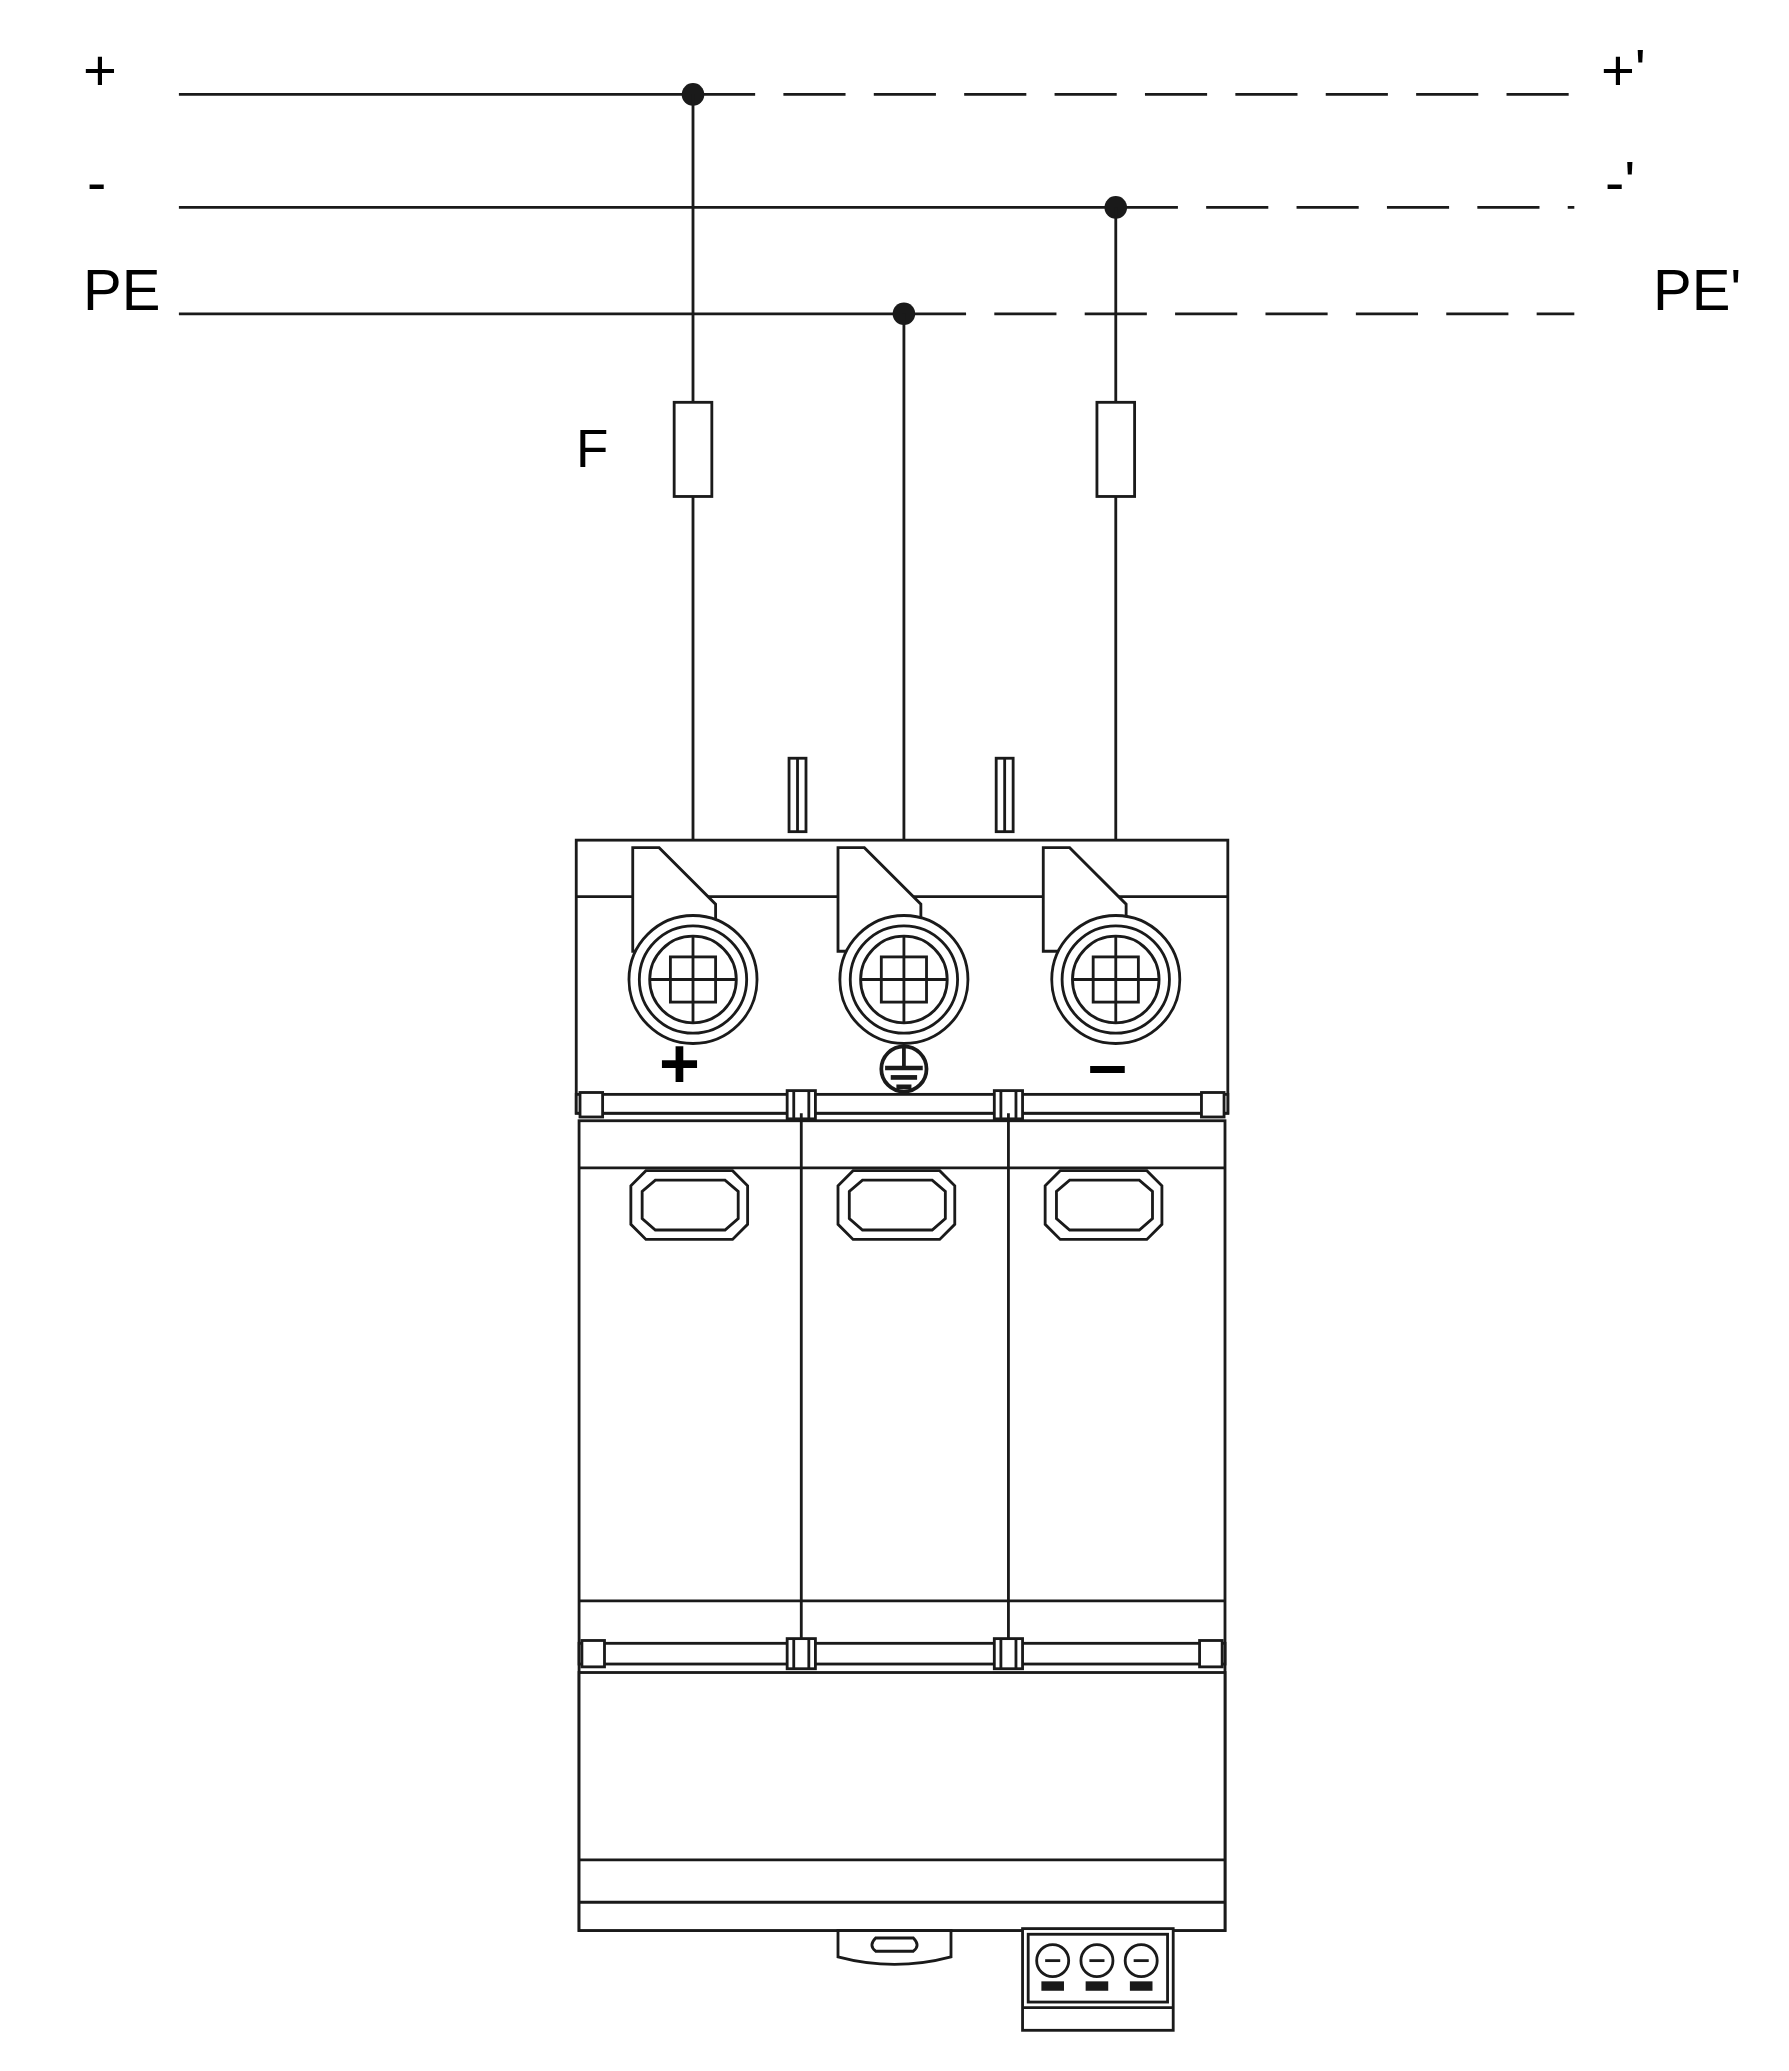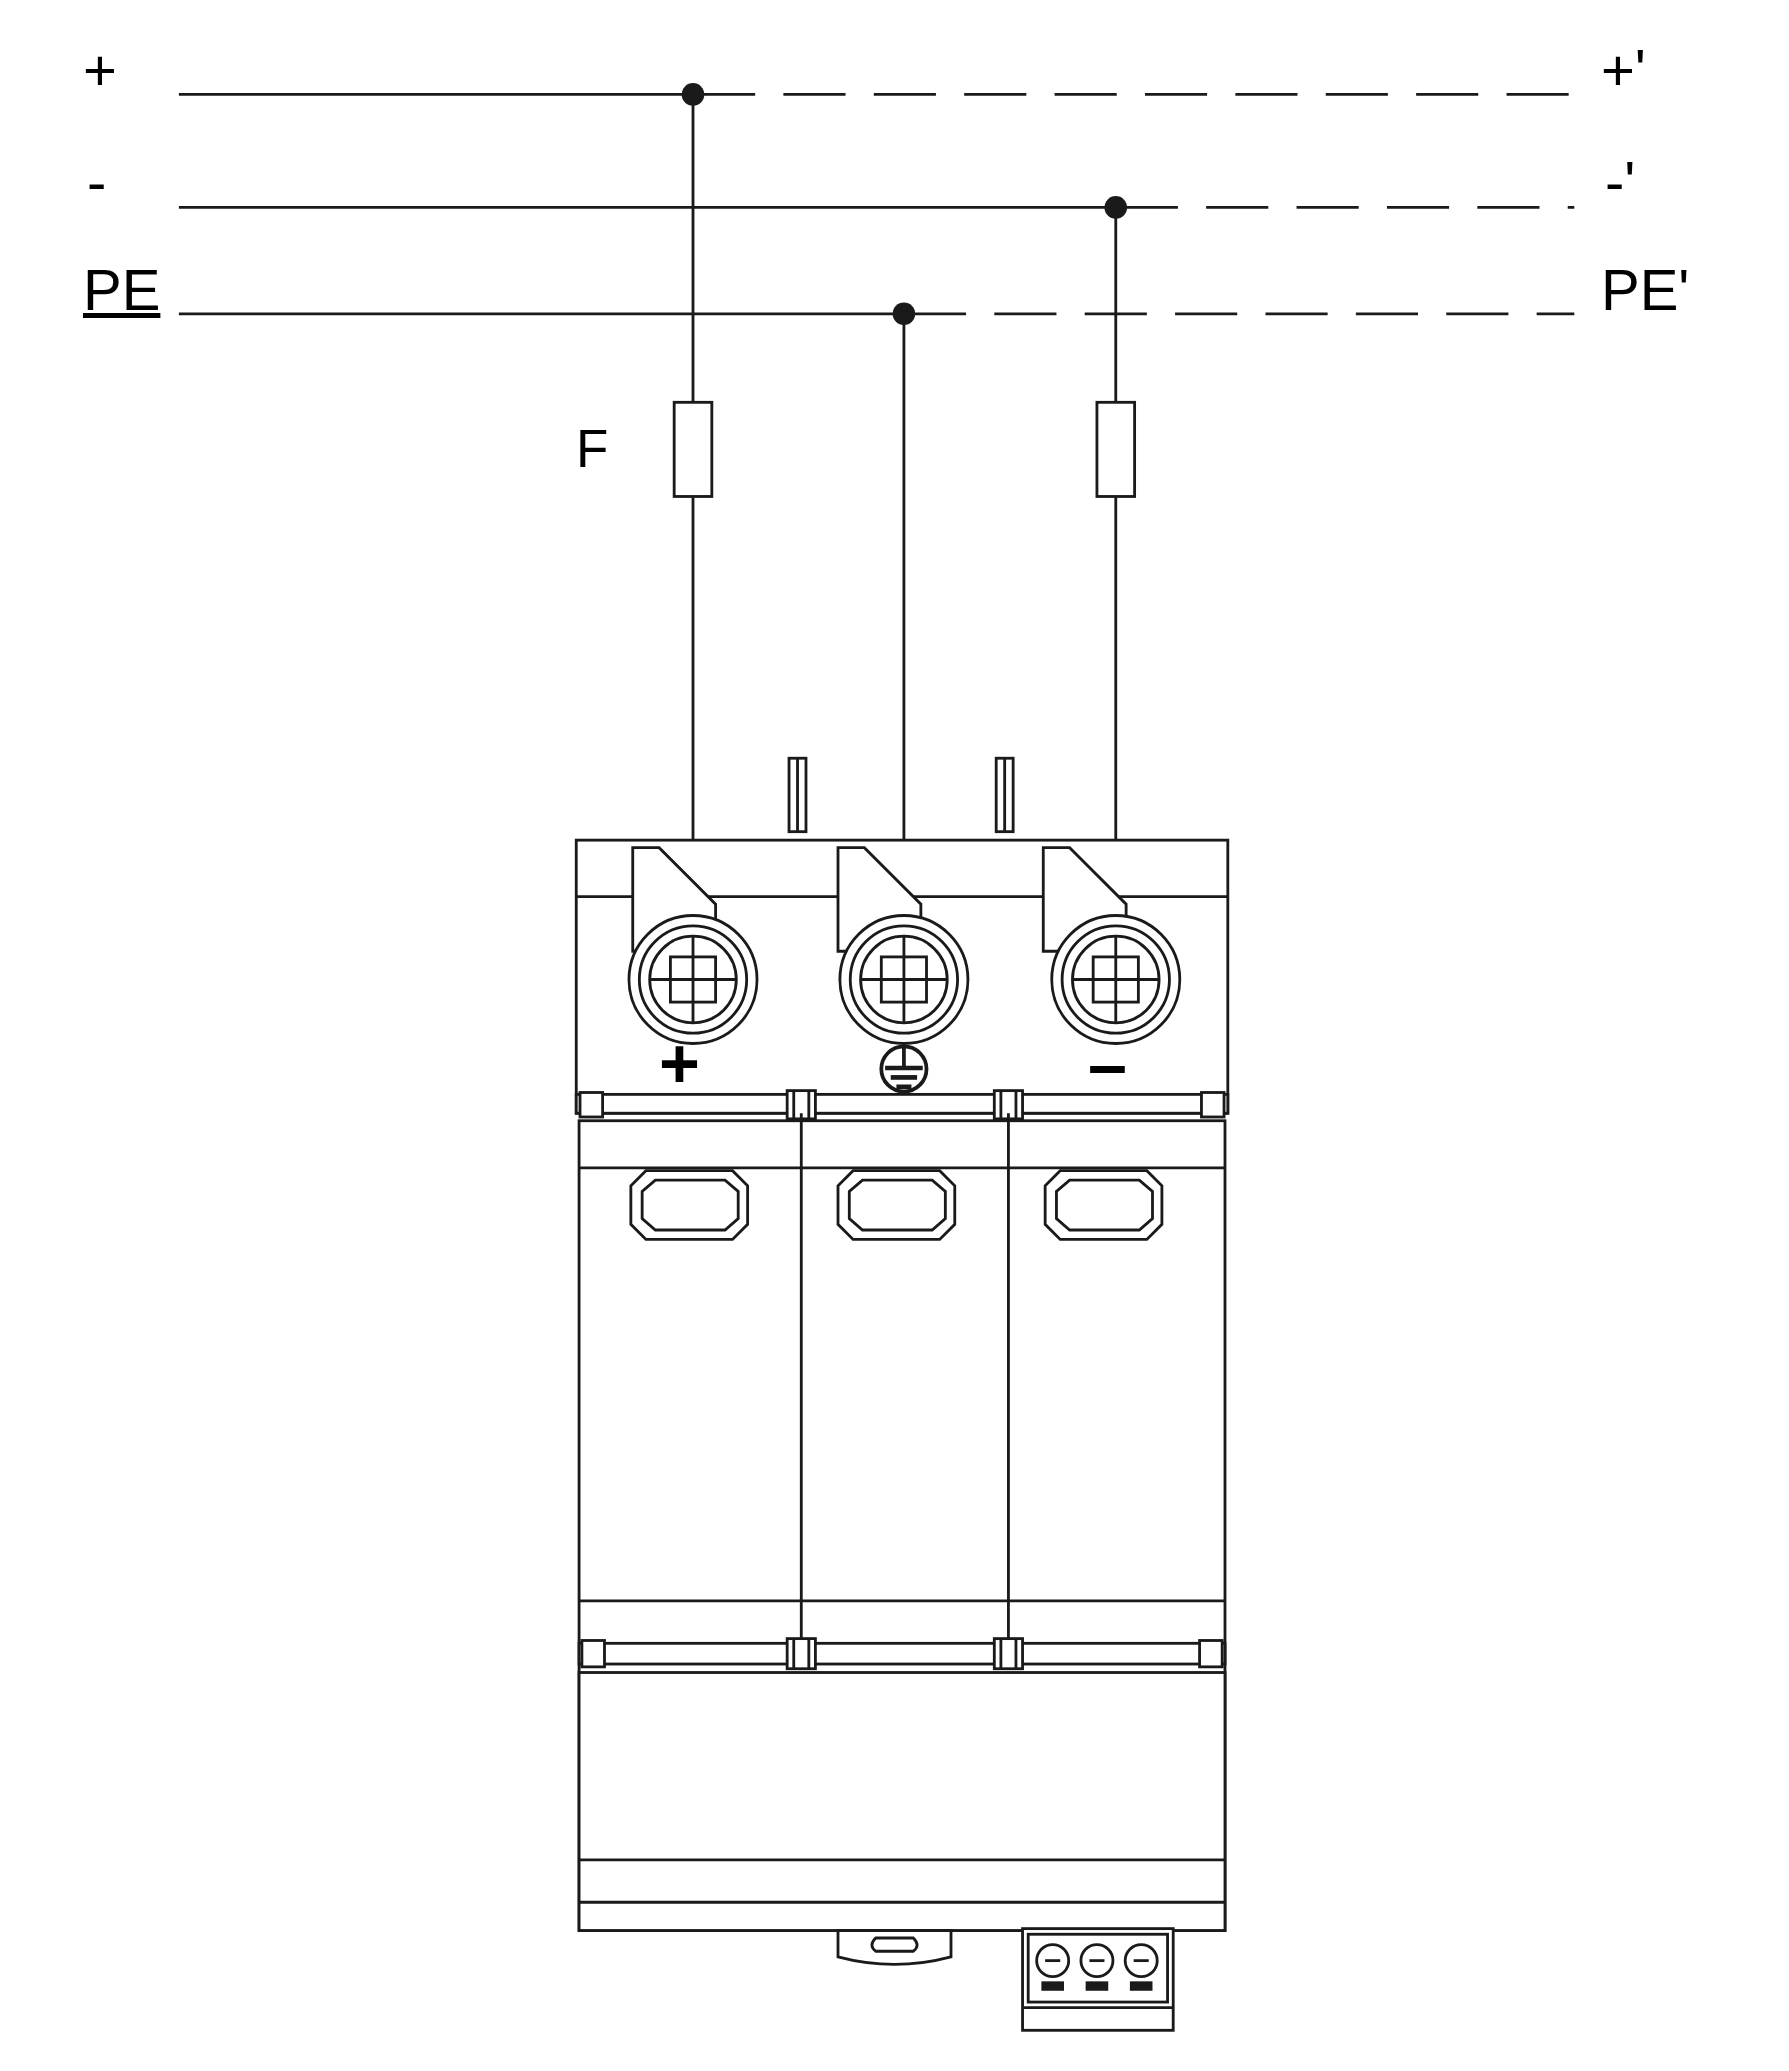--- a/index.html
+++ b/index.html
@@ -172,25 +172,25 @@
           <rect x="1200" y="2104" width="24" height="10" fill="#1a1a1a" stroke="none"></rect>
           <line x1="1086" y1="2132" x2="1246" y2="2132"></line>
         </g>
 
       </g>
     </g>
   </svg>
 
   <div class="lbl lbl-big" style="left:83px;  top:41px;">+</div>
   <div class="lbl lbl-big" style="left:87px;  top:153px;">-</div>
-  <div class="lbl lbl-big" style="left:83px;  top:261px;text-decoration:underline;">PE</div>
+  <div class="lbl lbl-big" style="left:83px;  top:261px;">PE</div>
 
   <div class="lbl lbl-big" style="left:1601px; top:41px;">+'</div>
   <div class="lbl lbl-big" style="left:1605px; top:153px;">-'</div>
-  <div class="lbl lbl-big" style="left:1601px; top:261px;">PE'</div>
+  <div class="lbl lbl-big" style="left:1653px; top:261px;">PE'</div>
 
   <div class="lbl lbl-f" style="left:576px; top:422px;">F</div>
 
   <div class="lbl" style="left:659px; top:1029px; font-size:70px; font-weight:bold; line-height:70px;">+</div>
   <div class="lbl" style="left:1088px; top:1029px; font-size:70px; font-weight:bold; line-height:70px;">–</div>
 
 </div>
 
 
 </body></html>

